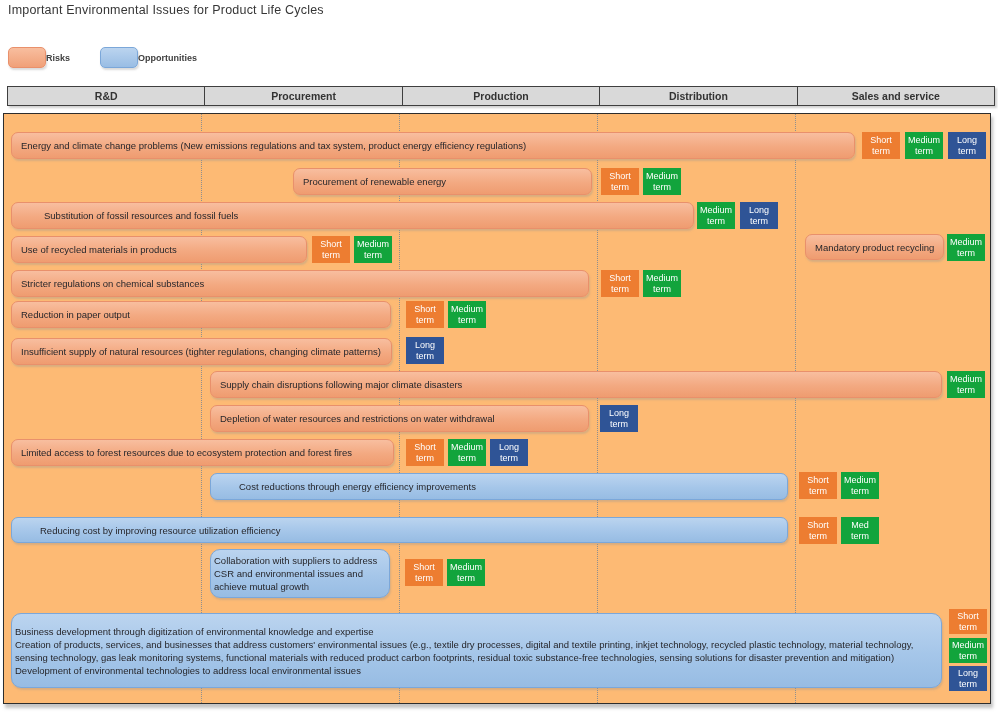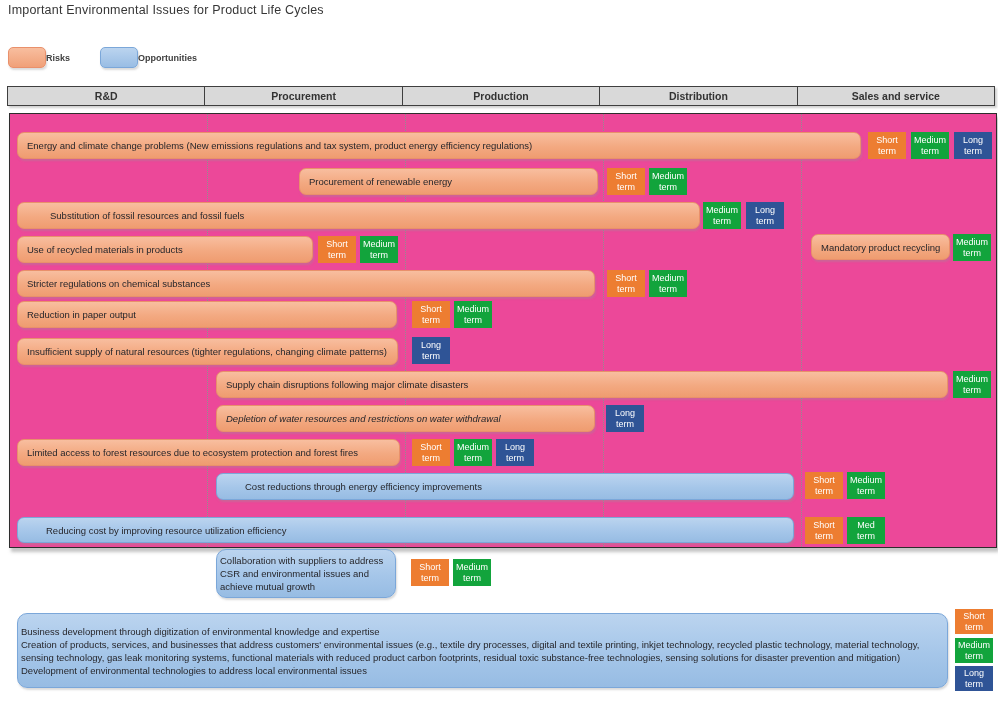--- a/index.html
+++ b/index.html
@@ -10,21 +10,21 @@
   .sw{width:36px;height:19px;border-radius:5px;box-shadow:1px 2px 2px rgba(150,150,150,.35);}
   .sw.risk{background:linear-gradient(180deg,#F8BE9F,#F0A078);border:1px solid #E9906B;}
   .sw.opp{background:linear-gradient(180deg,#BBD4EF,#99BDE4);border:1px solid #7BA7D9;}
   .legend .lab{margin-right:30px;font-size:9px;font-weight:bold;color:#404040;}
   .hdr{position:absolute;left:7px;top:86px;width:988px;height:20px;display:flex;
        border:1px solid #3f3f3f;box-sizing:border-box;background:#D9D9D9;
        box-shadow:2px 2px 2px rgba(150,150,150,.45);}
   .hdr .cell{flex:1;display:flex;align-items:center;justify-content:center;
        font-size:10.5px;font-weight:bold;color:#333;border-right:1px solid #3f3f3f;}
   .hdr .cell:last-child{border-right:none;}
-  .board{position:absolute;left:9px;top:113px;width:988px;height:435px;background:#ec4899;
+  .board{position:absolute;left:3px;top:113px;width:988px;height:591px;background:#fdba74;
        border:1.5px solid #2d2d2d;box-sizing:border-box;
        box-shadow:2px 4px 3px rgba(140,140,140,.5);}
   .divider{position:absolute;top:0;bottom:0;width:0;border-left:1px dotted #8f8f8f;}
   .bar{position:absolute;border-radius:7px;font-size:9.5px;color:#26262b;display:flex;
        align-items:center;padding:0 6px 0 9px;box-sizing:border-box;white-space:nowrap;
        box-shadow:1px 2px 2px rgba(150,150,150,.35);}
   .bar.risk{background:linear-gradient(180deg,#F8BE9F 0%,#F3A981 55%,#EF9C70 100%);
        border:1px solid #E9906B;}
   .bar.opportunity{background:linear-gradient(180deg,#BBD4EF 0%,#A5C6E9 55%,#97BCE3 100%);
        border:1px solid #7BA7D9;padding-left:28px;}
@@ -78,21 +78,21 @@
       <div class="bar risk" style="left: 7px; top: 156px; width: 578px; height: 27px;">Stricter regulations on chemical substances</div>
       <div class="tag" style="background: rgb(237, 125, 49); left: 597px; top: 156px; height: 27px;">Short term</div>
       <div class="tag" style="background: rgb(18, 164, 60); left: 639px; top: 156px; height: 27px;">Medium term</div>
       <div class="bar risk" style="left: 7px; top: 187px; width: 380px; height: 27px;">Reduction in paper output</div>
       <div class="tag" style="background: rgb(237, 125, 49); left: 402px; top: 187px; height: 27px;">Short term</div>
       <div class="tag" style="background: rgb(18, 164, 60); left: 444px; top: 187px; height: 27px;">Medium term</div>
       <div class="bar risk" style="left: 7px; top: 224px; width: 381px; height: 27px;">Insufficient supply of natural resources (tighter regulations, changing climate patterns)</div>
       <div class="tag" style="background: rgb(47, 84, 150); left: 402px; top: 223px; height: 27px;">Long term</div>
       <div class="bar risk" style="left: 206px; top: 257px; width: 732px; height: 27px;">Supply chain disruptions following major climate disasters</div>
       <div class="tag" style="background: rgb(18, 164, 60); left: 943px; top: 257px; height: 27px;">Medium term</div>
-      <div class="bar risk" style="left: 206px; top: 291px; width: 379px; height: 27px; font-style: italic;">Depletion of water resources and restrictions on water withdrawal</div>
+      <div class="bar risk" style="left: 206px; top: 291px; width: 379px; height: 27px;">Depletion of water resources and restrictions on water withdrawal</div>
       <div class="tag" style="background: rgb(47, 84, 150); left: 596px; top: 291px; height: 27px;">Long term</div>
       <div class="bar risk" style="left: 7px; top: 325px; width: 383px; height: 27px;">Limited access to forest resources due to ecosystem protection and forest fires</div>
       <div class="tag" style="background: rgb(237, 125, 49); left: 402px; top: 325px; height: 27px;">Short term</div>
       <div class="tag" style="background: rgb(18, 164, 60); left: 444px; top: 325px; height: 27px;">Medium term</div>
       <div class="tag" style="background: rgb(47, 84, 150); left: 486px; top: 325px; height: 27px;">Long term</div>
       <div class="bar opportunity" style="left: 206px; top: 359px; width: 578px; height: 27px;">Cost reductions through energy efficiency improvements</div>
       <div class="tag" style="background: rgb(237, 125, 49); left: 795px; top: 358px; height: 27px;">Short term</div>
       <div class="tag" style="background: rgb(18, 164, 60); left: 837px; top: 358px; height: 27px;">Medium term</div>
       <div class="bar opportunity" style="left: 7px; top: 403px; width: 777px; height: 26px;">Reducing cost by improving resource utilization efficiency</div>
       <div class="tag" style="background: rgb(237, 125, 49); left: 795px; top: 403px; height: 27px;">Short term</div>

